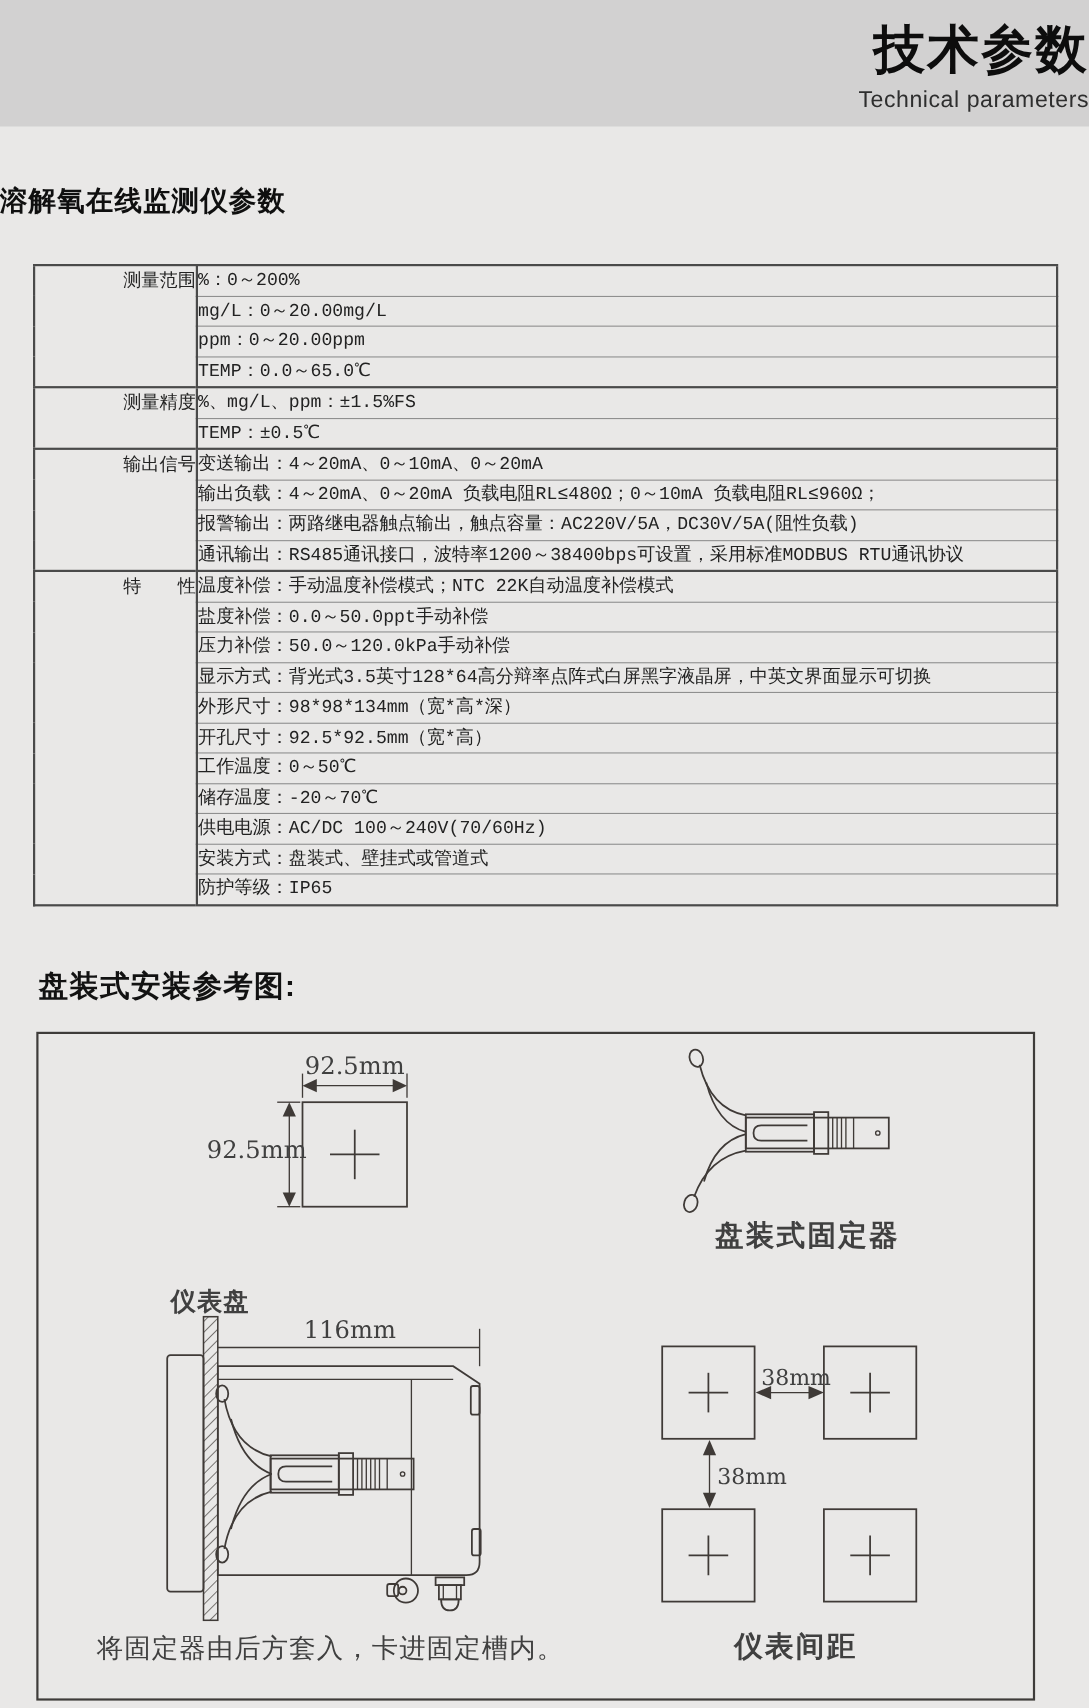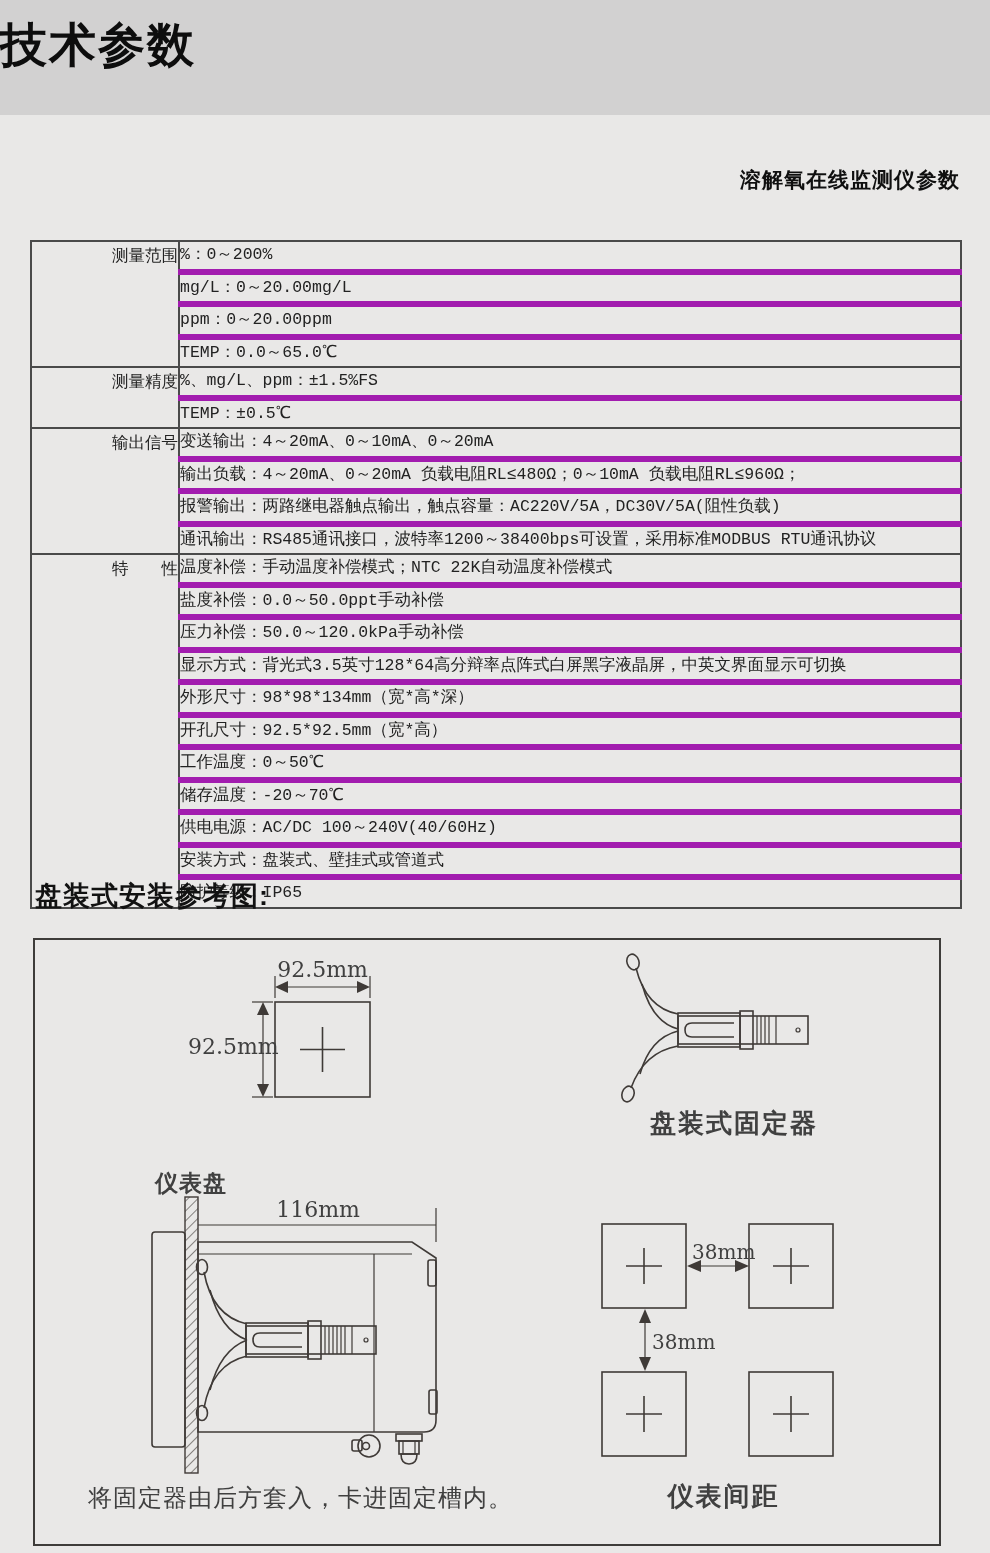--- a/index.html
+++ b/index.html
@@ -1,28 +1,28 @@
 <!DOCTYPE html>
 <html><head>
 <meta charset="utf-8">
 <style>
   html,body{margin:0;padding:0;}
   .page{position:relative;width:990px;height:1553px;background:#e9e8e7;overflow:hidden;
         font-family:"Liberation Sans",sans-serif;color:#1b1b1b;}
-  .header{position:absolute;left:0;top:0;width:990px;height:115px;background:#d2d1d1;text-align:left;}
+  .header{position:absolute;left:0;top:0;width:990px;height:115px;background:#d2d1d1;text-align:right;}
   .header .title{margin-top:14px;font-size:47px;font-weight:bold;letter-spacing:2px;color:#0d0d0d;}
   .header .subtitle{margin-top:2px;font-size:21px;font-weight:400;color:#2e2e2e;letter-spacing:.5px;}
-  .section-title{position:absolute;left:0;top:166px;width:960px;text-align:right;
-                 font-size:21px;font-weight:bold;color:#0f0f0f;letter-spacing:1px;}
+  .section-title{position:absolute;left:0;top:166px;width:960px;text-align:left;
+                 font-size:25px;font-weight:bold;color:#0f0f0f;letter-spacing:1px;}
 
   
   table.spec{position:absolute;left:30px;top:240px;width:932px;border-collapse:collapse;
              table-layout:fixed;background:transparent;}
   table.spec td{height:26.5px;line-height:26.5px;padding:0;white-space:nowrap;overflow:hidden;
-                border-top:6px solid #a21caf;border-bottom:1px solid #8f8f8f;
+                border-top:1px solid #a21caf;border-bottom:1px solid #8f8f8f;
                 font-size:16.5px;color:#222;}
   table.spec{border:2px solid #4a4a4a;}
   td.cat{width:146px;text-align:right;vertical-align:top;font-size:19px;font-weight:500;color:#161616;
          border-right:2px solid #4a4a4a;font-family:"Liberation Sans",sans-serif;}
   td.val{padding-left:28px;font-family:"Liberation Mono","DejaVu Sans Mono",monospace;}
   tr.grp td{border-top:2px solid #4a4a4a;}
 
   
   .diagram-heading{position:absolute;left:35px;top:878px;font-size:27px;font-weight:600;color:#121212;letter-spacing:1px;text-align:center;}
   .diagram-box{position:absolute;left:33px;top:938px;width:904px;height:604px;border:2px solid #3e3c3a;}
@@ -37,20 +37,21 @@
   .thin{stroke:#3f3a37;stroke-width:1.2;fill:none;}
   .ah{fill:#3f3a37;stroke:none;}
 </style>
 </head>
 <body>
 
 <div class="page">
 
   <div class="header">
     <div class="title">技术参数</div>
+    <div class="subtitle">Technical parameters</div>
   </div>
 
   <div class="section-title">溶解氧在线监测仪参数</div>
 
   <table class="spec">
     <tbody>
         <tr class="grp">
       <td class="cat" rowspan="4">测量范围</td>
       <td class="val">%：0～200%</td>
         </tr>
@@ -105,21 +106,21 @@
     <tr>
           <td class="val">开孔尺寸：92.5*92.5mm（宽*高）</td>
         </tr>
     <tr>
           <td class="val">工作温度：0～50℃</td>
         </tr>
     <tr>
           <td class="val">储存温度：-20～70℃</td>
         </tr>
     <tr>
-          <td class="val">供电电源：AC/DC 100～240V(40/60Hz)</td>
+          <td class="val">供电电源：AC/DC 100～240V(70/60Hz)</td>
         </tr>
     <tr>
           <td class="val">安装方式：盘装式、壁挂式或管道式</td>
         </tr>
     <tr>
           <td class="val">防护等级：IP65</td>
         </tr>
   </tbody>
     </table>
 

